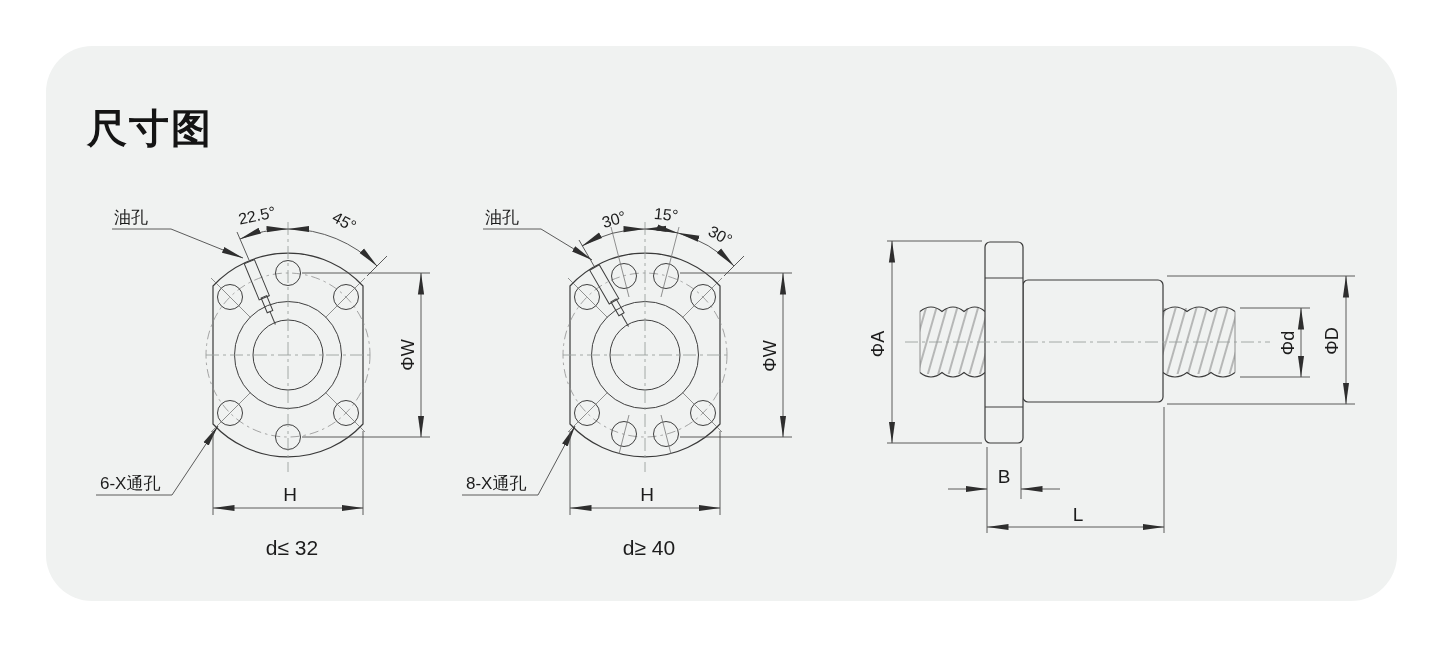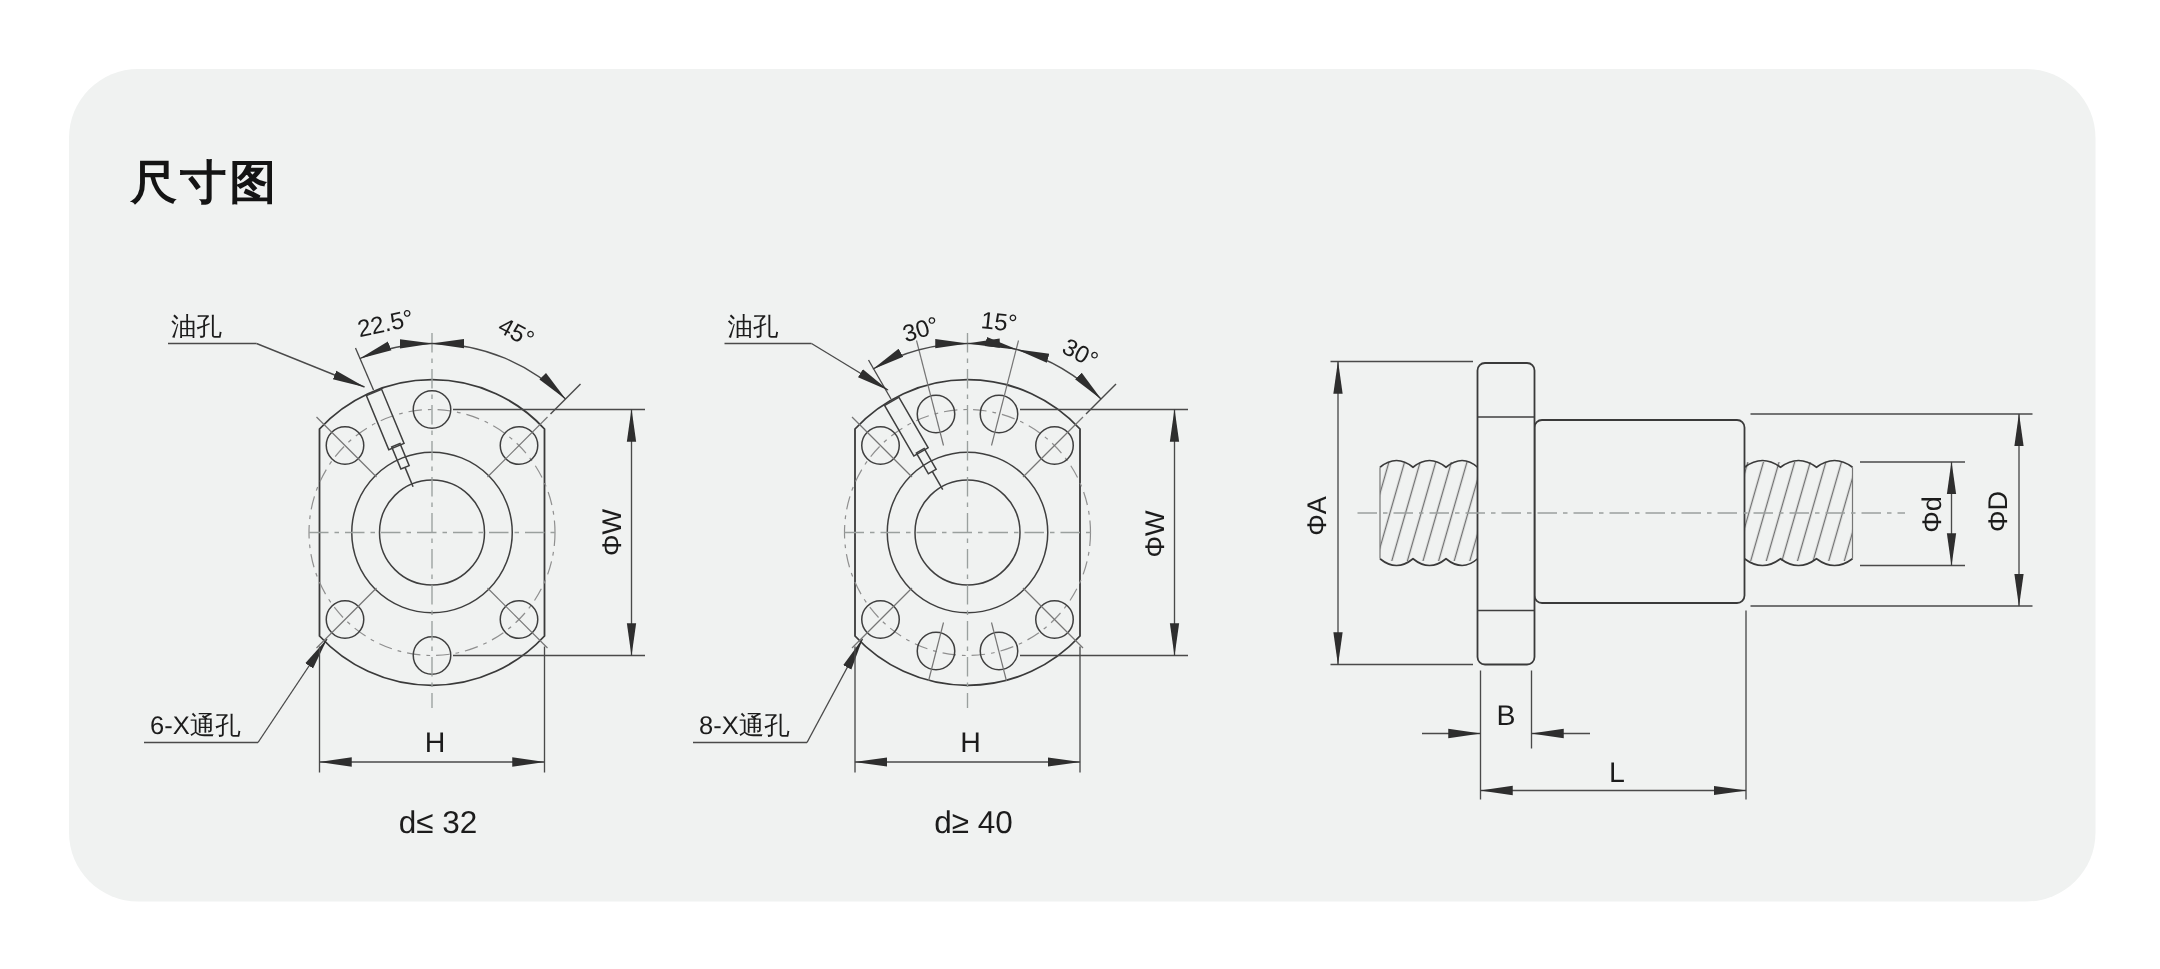--- a/index.html
+++ b/index.html
@@ -7,21 +7,21 @@
     width:1440px;height:646px;position:relative;overflow:hidden;
     background:#ffffff;
     font-family:"Liberation Sans","DejaVu Sans",sans-serif;
   }
   .card{
     position:absolute;left:46px;top:46px;width:1351px;height:555px;
     background:#f0f2f1;border-radius:46px;
   }
   .title{
     position:absolute;left:87px;top:101px;
-    font-size:31px;font-weight:700;color:#141414;letter-spacing:2px;
+    font-size:40px;font-weight:700;color:#141414;letter-spacing:2px;
   }
   svg{position:absolute;left:0;top:0;}
   .ol{stroke:#3a3a3a;stroke-width:1.2;fill:none;}
   .olf{stroke:#3a3a3a;stroke-width:1.2;fill:#f0f2f1;}
   .ol2{stroke:#3f3f3f;stroke-width:1;fill:none;}
   .dim{stroke:#4a4a4a;stroke-width:0.9;fill:none;}
   .thin{stroke:#767676;stroke-width:0.8;fill:none;}
   .cl{stroke:#9aa09e;stroke-width:0.9;fill:none;stroke-dasharray:13 4 3 4;}
   .bc{stroke:#8f8f8f;stroke-width:0.8;fill:none;stroke-dasharray:9 4 2.5 4;}
   .wave{stroke:#3a3a3a;stroke-width:1.1;fill:none;}

